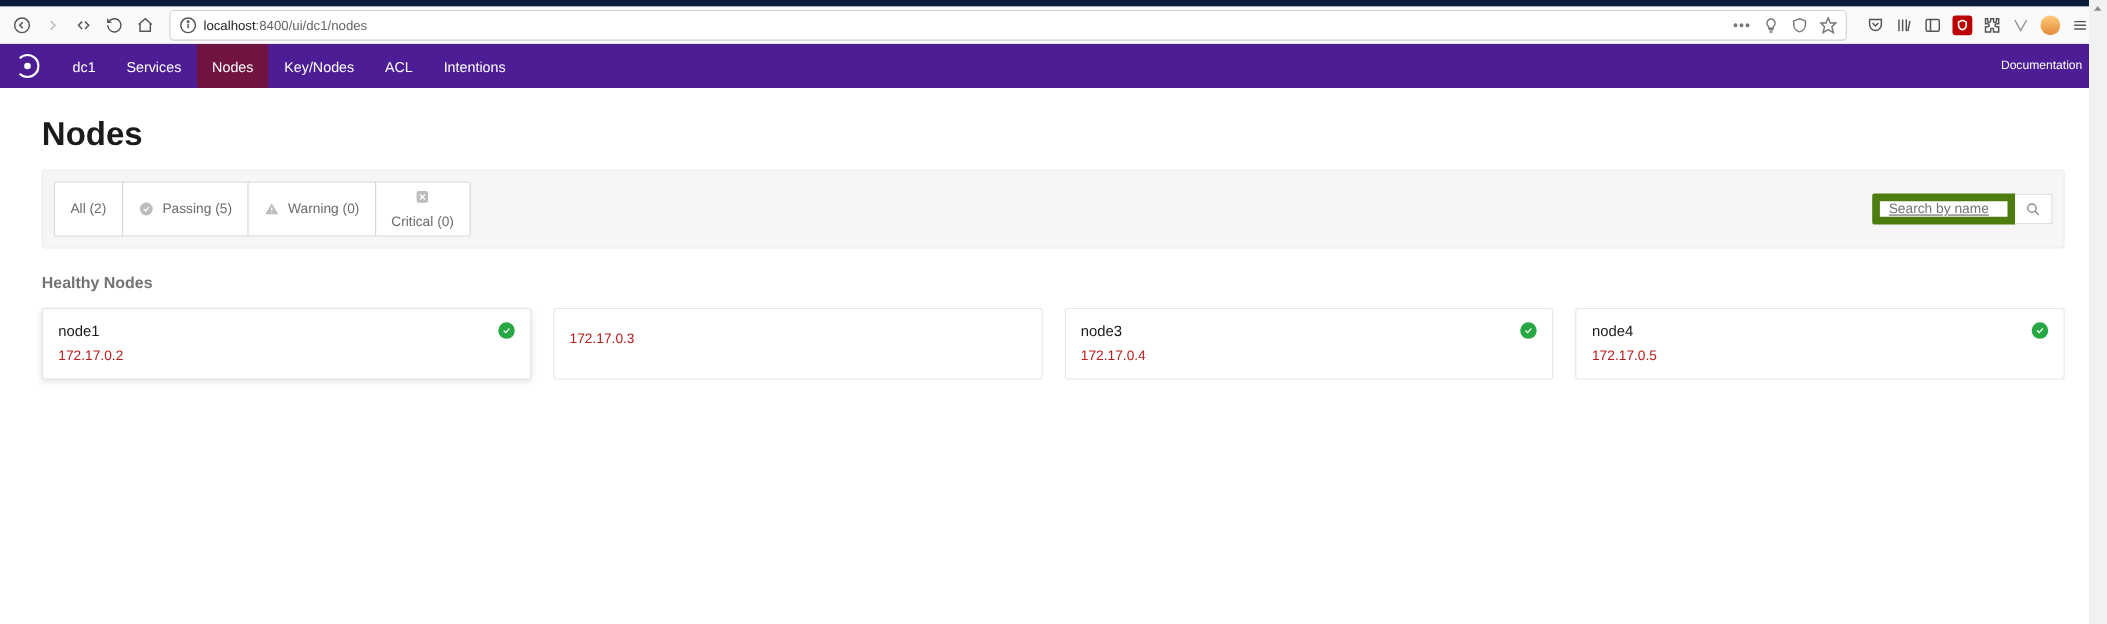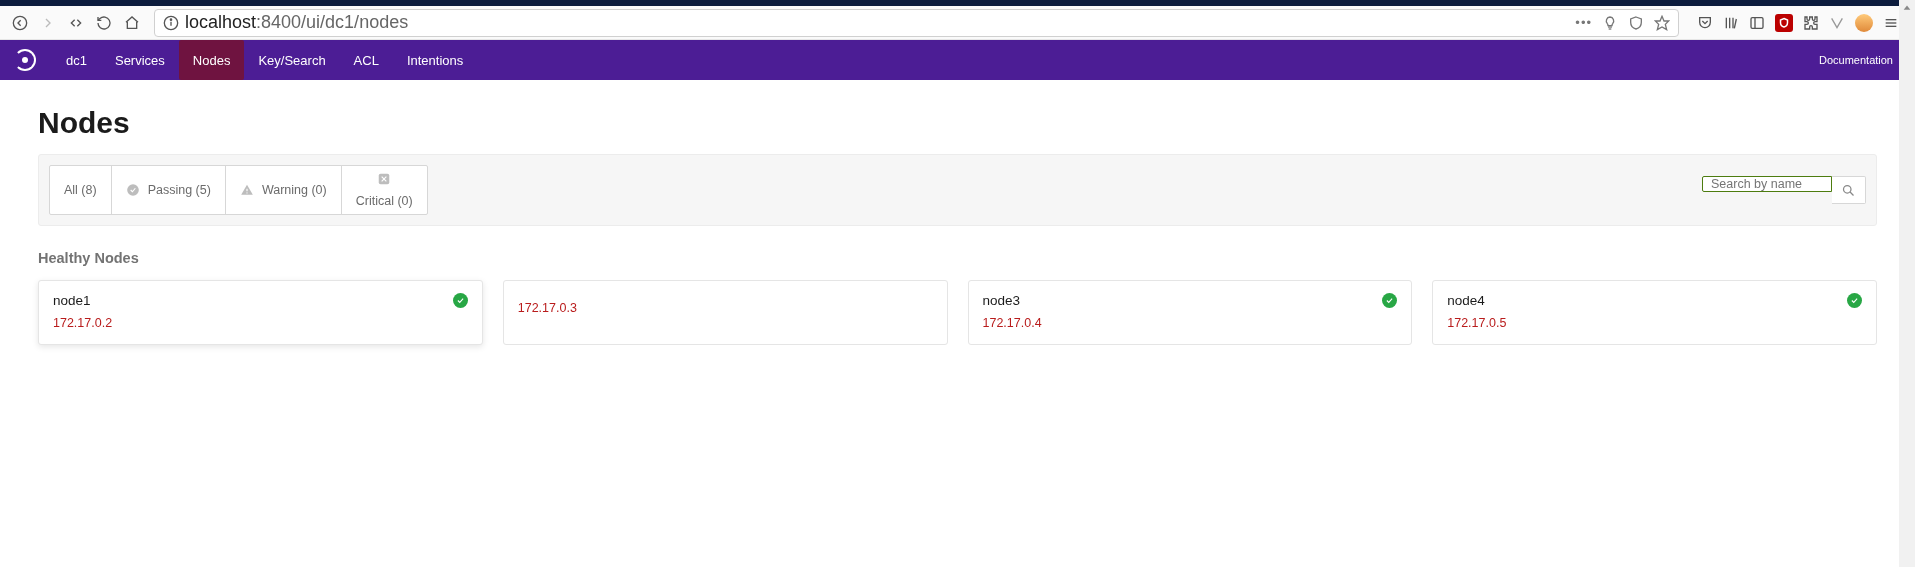--- a/index.html
+++ b/index.html
@@ -18,21 +18,21 @@
     border-radius: 4px; color: #555; cursor: pointer;
   }
   .chrome-btn svg { width: 16px; height: 16px; }
   .chrome-btn.disabled { color: #bbb; cursor: default; }
   .urlbar {
     flex: 1; display: flex; align-items: center; height: 28px;
     border: 1px solid #d0d0d0; border-radius: 4px; background: #fff;
     margin: 0 8px; padding: 0 8px; color: #555;
   }
   .urlbar .info-icon { width: 16px; height: 16px; margin-right: 6px; flex: none; }
-  .urlbar .url { flex: 1; font-size: 18px; color: #666; white-space: nowrap; overflow: hidden; }
+  .urlbar .url { flex: 1; font-size: 12px; color: #666; white-space: nowrap; overflow: hidden; }
   .urlbar .url .host { color: #222; }
   .urlbar .right-icons { display: flex; align-items: center; gap: 10px; color: #777; }
   .urlbar .right-icons svg { width: 16px; height: 16px; }
   .ext-icons { display: flex; align-items: center; gap: 10px; padding: 0 10px; color: #555; }
   .ext-icons svg { width: 16px; height: 16px; }
   .ublock { width: 18px; height: 18px; border-radius: 3px; background: #b00; display: flex; align-items: center; justify-content: center; }
   .ublock svg { width: 12px; height: 12px; color: #fff; }
   .avatar { width: 18px; height: 18px; border-radius: 50%; background: linear-gradient(#ffca7a,#e08a3a); }
 
   
@@ -71,22 +71,22 @@
     display: flex; align-items: center; gap: 8px;
     border: 1px solid #d7d7d7; background: #fff; color: #6b6b6b;
     padding: 6px 14px; font-size: 12.5px; cursor: pointer; margin-left: -1px;
   }
   .filter-tab:first-child { margin-left: 0; border-radius: 2px 0 0 2px; }
   .filter-tab:last-child { border-radius: 0 2px 2px 0; flex-direction: column; }
   .filter-tab svg { width: 14px; height: 14px; }
   .filter-spacer { flex: 1; }
   .search-wrap { display: flex; }
   .search-input {
-    width: 130px; height: 16px; border: 1px solid #4d7c0f; border-radius: 2px 0 0 2px;
-    padding: 0 8px; font-size: 12.5px; color: #666; outline: none;
+    width: 130px; height: 28px; border: 7px solid #4d7c0f; border-radius: 2px 0 0 2px;
+    padding: 0 8px; font-size: 12.5px; color: #666; outline: none; text-decoration: underline;
   }
   .search-btn {
     width: 34px; height: 28px; border: 1px solid #d7d7d7; border-left: none;
     border-radius: 0 2px 2px 0; background: #fff; display: flex;
     align-items: center; justify-content: center; color: #888; cursor: pointer;
   }
   .search-btn svg { width: 15px; height: 15px; }
 
   .section-title { font-size: 14.5px; font-weight: 600; color: #737373; margin-bottom: 14px; }
 
@@ -203,35 +203,35 @@
       </svg>
   </div>
 </div>
 
 <div class="app-header">
   <div class="consul-logo"></div>
   <div class="nav">
     <div class="nav-item">dc1</div>
     <div class="nav-item">Services</div>
     <div class="nav-item active">Nodes</div>
-    <div class="nav-item">Key/Search</div>
+    <div class="nav-item">Key/Nodes</div>
     <div class="nav-item">ACL</div>
     <div class="nav-item">Intentions</div>
   </div>
   <div class="nav-spacer"></div>
   <div class="nav-item nav-doc">Documentation</div>
 </div>
 
 <div class="page">
   <h1 class="page-title">Nodes</h1>
 
   <div class="filter-row">
     <div class="filter-tabs">
       <div class="filter-tab">
-        <span>All (8)</span>
+        <span>All (2)</span>
       </div>
       <div class="filter-tab">
         <svg viewBox="0 0 24 24" fill="#bdbdbd">
             <circle cx="12" cy="12" r="10"></circle>
             <polyline points="8 12 11 15 16 9" fill="none" stroke="#fff" stroke-width="2"></polyline>
           </svg>
         <span>Passing (5)</span>
       </div>
       <div class="filter-tab">
         <svg viewBox="0 0 24 24" fill="#bdbdbd">

